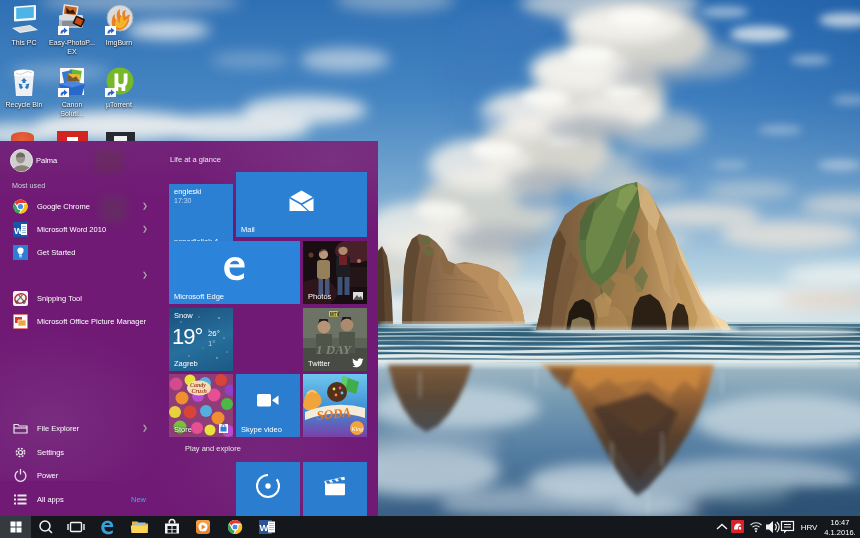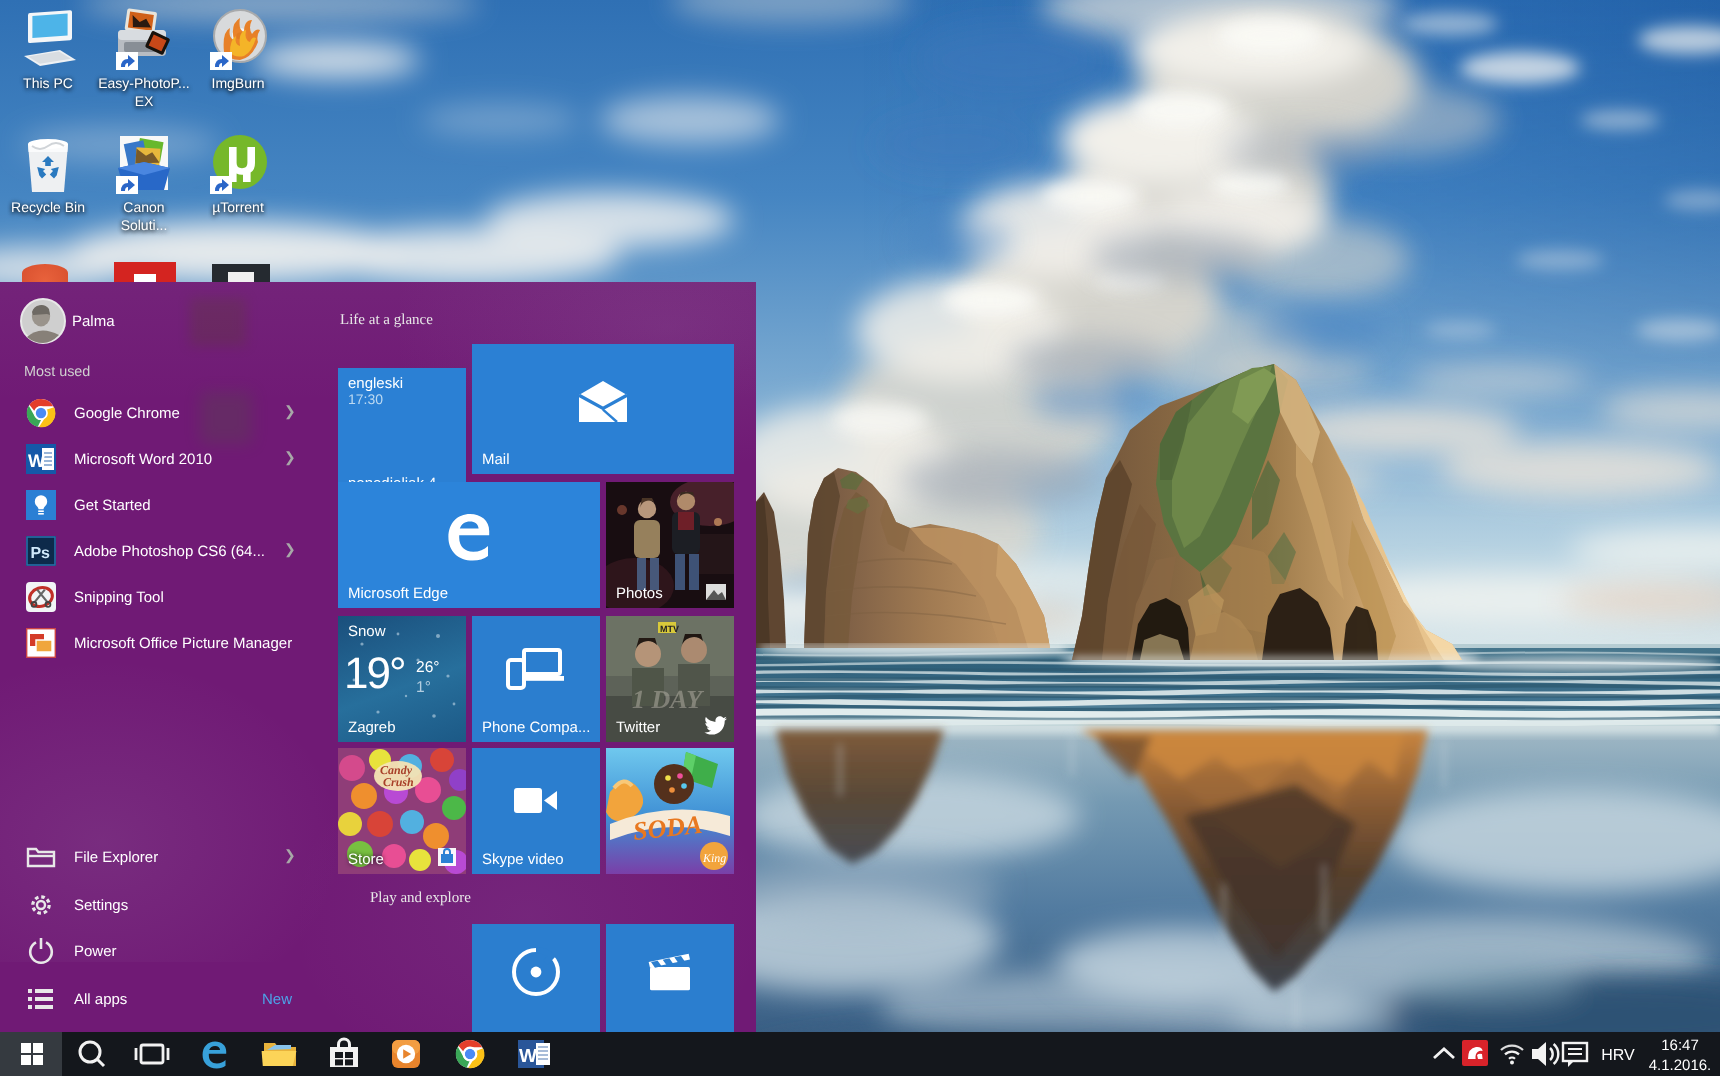--- a/index.html
+++ b/index.html
@@ -7,21 +7,21 @@
 #desktop{position:relative;width:860px;height:538px;overflow:hidden;background:#4c8ac8;}
 .abs{position:absolute;}
 
 .dicon{position:absolute;width:52px;text-align:center;color:#fff;font-size:7px;text-shadow:0 1px 2px rgba(0,0,0,.85),0 0 2px rgba(0,0,0,.6);line-height:1.3;}
 .dicon .ic{display:block;margin:0 auto 2px auto;position:relative;}
 
 #menu{position:absolute;left:0;top:141px;width:378px;height:459px;background:#701a75;color:#fff;overflow:hidden;}
 .mitem{position:absolute;left:13px;height:16px;display:flex;align-items:center;color:#fff;font-size:7.5px;}
 .mitem .mi{width:15px;height:15px;margin-right:9px;flex:none;}
 .chev{position:absolute;color:#a8a8a8;font-size:7px;}
-.theader{position:absolute;color:#e8e8e8;font-size:7.5px;font-family:Liberation Serif, serif;}
+.theader{position:absolute;color:#e8e8e8;font-size:7.5px;}
 .tile{position:absolute;color:#fff;overflow:hidden;}
 .tlabel{position:absolute;left:5px;bottom:3px;font-size:7.5px;color:#fff;white-space:nowrap;}
 
 #taskbar{position:absolute;left:0;top:516px;width:860px;height:22px;background:#14171c;}
 .tbico{position:absolute;top:0;width:30px;height:22px;display:flex;align-items:center;justify-content:center;}
 .tray{position:absolute;top:0;height:22px;display:flex;align-items:center;justify-content:center;color:#fff;}
 </style>
 </head>
 <body>
 <div id="desktop">
@@ -420,25 +420,20 @@
             <rect x="9" y="8" width="4" height="1" fill="#9ab6d8"></rect>
             <rect x="9" y="10" width="4" height="1" fill="#9ab6d8"></rect>
             <text x="1" y="11.5" font-size="9" fill="#fff" font-family="Liberation Sans,sans-serif" font-weight="bold">W</text>
           </svg></span>Microsoft Word 2010</div>
   <div class="mitem" style="top:103px;"><span class="mi" id="i-start"><svg width="15" height="15" viewBox="0 0 15 15">
             <rect width="15" height="15" fill="#2b7fd4"></rect>
             <path d="M7.5,2.6 a3.1,3.1 0 0 1 3.1,3.1 c0,1.3-.7,2-1.3,2.7-.4.4-.5.8-.55,1.2 h-2.5 c-.05-.4-.15-.8-.55-1.2-.6-.7-1.3-1.4-1.3-2.7 a3.1,3.1 0 0 1 3.1,-3.1Z" fill="#fff"></path>
             <rect x="6.1" y="10.2" width="2.8" height=".8" fill="#fff"></rect>
             <rect x="6.1" y="11.5" width="2.8" height=".8" fill="#fff"></rect>
           </svg></span>Get Started</div>
-  <div class="mitem" style="top:126px;"><span class="mi" id="i-ps"><svg width="15" height="15" viewBox="0 0 15 15">
-            <rect width="15" height="15" fill="#0d2a4a"></rect>
-            <rect x=".5" y=".5" width="14" height="14" fill="none" stroke="#2f7fc0" stroke-width=".8" opacity=".8"></rect>
-            <text x="2.2" y="11" font-size="8" fill="#cfe8fa" font-family="Liberation Sans,sans-serif" font-weight="bold">Ps</text>
-          </svg></span>Adobe Photoshop CS6 (64...</div>
   <div class="mitem" style="top:149px;"><span class="mi" id="i-snip"><svg width="15" height="15" viewBox="0 0 15 15">
             <rect width="15" height="15" rx="2" fill="#f2f4f6"></rect>
             <ellipse cx="7.5" cy="7.5" rx="5.8" ry="4.6" fill="none" stroke="#c03028" stroke-width="1.5" transform="rotate(-18 7.5 7.5)"></ellipse>
             <path d="M4.2,10.2 L9.4,3.8 M10.8,10.2 L5.6,3.8" stroke="#666" stroke-width="1.1"></path>
             <circle cx="4" cy="11.2" r="1.2" fill="none" stroke="#444" stroke-width=".9"></circle>
             <circle cx="11" cy="11.2" r="1.2" fill="none" stroke="#444" stroke-width=".9"></circle>
           </svg></span>Snipping Tool</div>
   <div class="mitem" style="top:172px;"><span class="mi" id="i-pic"><svg width="15" height="15" viewBox="0 0 15 15">
             <rect width="15" height="15" fill="#fff"></rect>
             <rect x="0" y="0" width="15" height="15" fill="none" stroke="#c44" stroke-width="1.4"></rect>
@@ -541,28 +536,20 @@
             <circle cx="8" cy="32" r=".7"></circle>
             <circle cx="34" cy="40" r=".6"></circle>
           </g>
         </svg>
     <div style="position:absolute;left:5px;top:3px;font-size:7.5px;">Snow</div>
     <div style="position:absolute;left:3px;top:16px;font-size:22px;font-weight:100;letter-spacing:-1px;">19°</div>
     <div style="position:absolute;left:39px;top:21px;font-size:7.8px;">26°</div>
     <div style="position:absolute;left:39px;top:31px;font-size:7.8px;color:#b2cde0;">1°</div>
     <div class="tlabel">Zagreb</div>
   </div>
-  <div class="tile" style="left:236px;top:167px;width:64px;height:63px;background:#2b7ecf;">
-    <svg style="position:absolute;left:17px;top:15px" width="30" height="26" viewBox="0 0 30 26">
-      <rect x="9" y="2" width="18" height="12" rx="1" fill="none" stroke="#fff" stroke-width="2"></rect>
-      <rect x="7" y="15" width="22" height="2.4" fill="#fff"></rect>
-      <rect x="1" y="7" width="8" height="14" rx="1.5" fill="#2b7ecf" stroke="#fff" stroke-width="2"></rect>
-    </svg>
-    <div class="tlabel">Phone Compa...</div>
-  </div>
 
   <div class="tile" style="left:303px;top:167px;width:64px;height:63px;">
     <svg width="64" height="63" viewBox="0 0 64 63" style="position:absolute;left:0;top:0">
       <rect width="64" height="63" fill="#5d6258"></rect>
       <rect x="0" y="0" width="64" height="30" fill="#6c7264"></rect>
       <rect x="0" y="40" width="64" height="23" fill="#474b44"></rect>
       <circle cx="21" cy="19" r="6.5" fill="#b59478"></circle>
       <path d="M14.5,18 a6.5,6.5 0 0 1 11,-3.5 l-1,-3.5 h-8 Z" fill="#241a14"></path>
       <path d="M13,26 h16 v19 h-16 z" fill="#4f5548"></path>
       <circle cx="44" cy="17" r="6.5" fill="#ab8a70"></circle>

